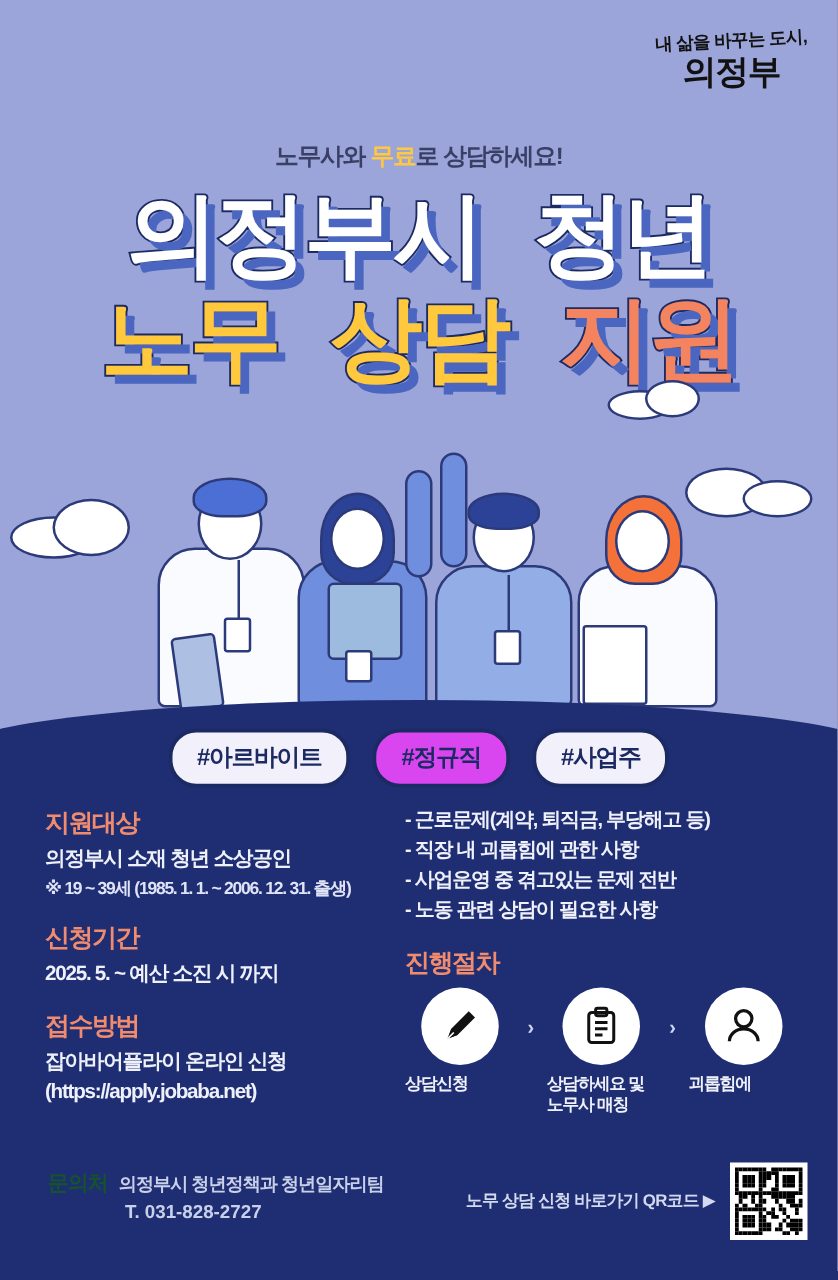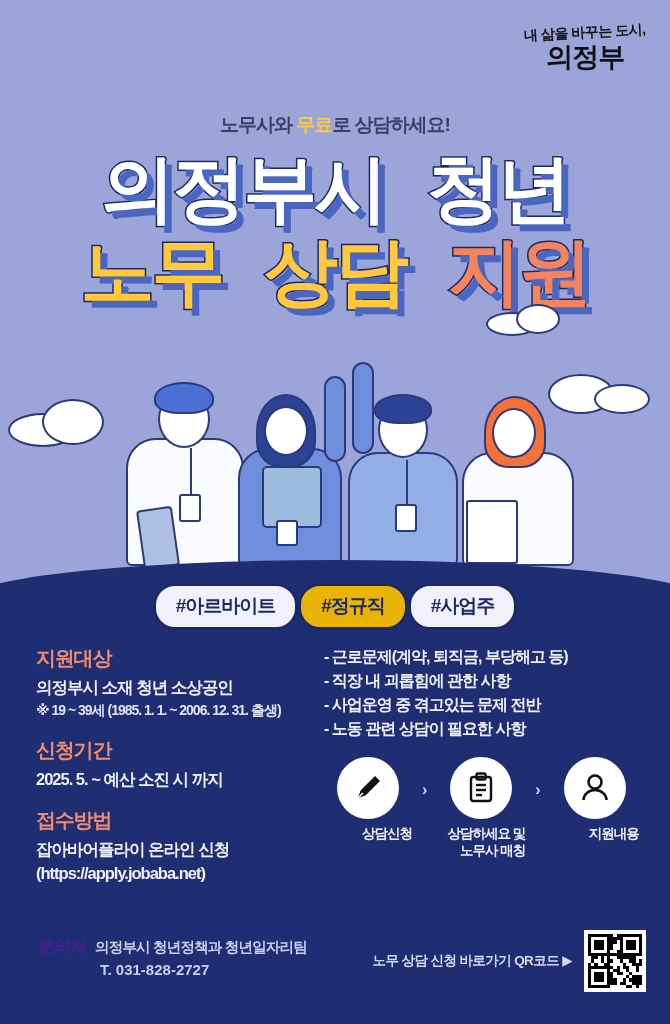--- a/index.html
+++ b/index.html
@@ -73,30 +73,30 @@
     border-radius: 50% 50% 0 0 / 42px 42px 0 0;
   }
   .navy-flat {
     position: absolute; left: 0; top: 600px; width: 670px; height: 424px;
     background: #1f2e73;
   }
 
   
   .pills {
     position: absolute; top: 583px; left: 0; width: 670px;
-    display: flex; justify-content: center; 
+    display: flex; justify-content: center; gap: 18px;
   }
   .pill {
     border: 3px solid #1b2a63; border-radius: 22px;
     padding: 7px 20px 8px;
     font-size: 19px; font-weight: 800; letter-spacing: -1px;
     color: #1b2a63; background: #f2f0fa;
     white-space: nowrap;
   }
-  .pill.cream { background: #eab308; }
+  .pill.cream { background: #d946ef; }
 
   
   .cols { position: absolute; top: 645px; left: 0; width: 670px; display: flex; }
   .col-l { width: 318px; padding-left: 36px; }
   .col-r { width: 352px; padding-left: 6px; }
 
   .sec-head {
     color: #f08b6e; font-size: 20px; font-weight: 900; letter-spacing: -1.2px;
     margin-bottom: 4px;
   }
@@ -106,34 +106,34 @@
   }
   .sec-note {
     color: #dfe3f5; font-size: 14px; font-weight: 600; letter-spacing: -1px;
     line-height: 1.45; margin-top: 1px;
   }
   .sec-block { margin-bottom: 16px; }
   .bullet { color: #eef0fa; font-size: 16px; font-weight: 700; letter-spacing: -1px; line-height: 1.5; }
 
   
   .process { display: flex; align-items: flex-start; gap: 10px; margin-top: 6px; }
-  .step { width: 88px; text-align: right; }
+  .step { width: 88px; text-align: left; }
   .circ {
     width: 62px; height: 62px; border-radius: 50%; background: #fff;
     margin: 0 auto 7px; display: flex; align-items: center; justify-content: center;
   }
   .step-label {
     color: #eef0fa; font-size: 13.5px; font-weight: 800; letter-spacing: -1px; line-height: 1.25;
   }
   .arrow { color: #cfd6ef; font-size: 16px; font-weight: 900; margin-top: 24px; }
 
   
   .footer { position: absolute; left: 38px; top: 935px; }
   .f-row { display: flex; align-items: baseline; gap: 9px; }
-  .f-label { color: #4c1d95; font-size: 17px; font-weight: 900; letter-spacing: -1px; }
+  .f-label { color: #14532d; font-size: 17px; font-weight: 900; letter-spacing: -1px; }
   .f-text { color: #c9d0ea; font-size: 14.5px; font-weight: 700; letter-spacing: -0.8px; }
   .f-tel { color: #c9d0ea; font-size: 15px; font-weight: 700; letter-spacing: 0px;
            margin-left: 62px; margin-top: 3px; }
 
   .qr-wrap { position: absolute; right: 24px; top: 930px; display: flex; align-items: center; gap: 12px; }
   .qr-text { color: #d3d9ef; font-size: 13.5px; font-weight: 700; letter-spacing: -0.6px; white-space: nowrap; }
   .qr-box { width: 62px; height: 62px; background: #fff; padding: 4px; }
   .qr-grid { width: 100%; height: 100%; display: grid; grid-template-columns: repeat(17, 1fr); grid-template-rows: repeat(17, 1fr); }
   .qr-grid i { background: #000; }
 </style>
@@ -239,20 +239,21 @@
     <div class="col-r">
 
       <div class="sec-block">
         <div class="bullet">- 근로문제(계약, 퇴직금, 부당해고 등)</div>
         <div class="bullet">- 직장 내 괴롭힘에 관한 사항</div>
         <div class="bullet">- 사업운영 중 겪고있는 문제 전반</div>
         <div class="bullet">- 노동 관련 상담이 필요한 사항</div>
       </div>
 
       <div class="sec-block">
+        <div class="sec-head">진행절차</div>
         <div class="process">
 
           <div class="step">
             <div class="circ">
               <svg width="34" height="34" viewBox="0 0 34 34" aria-hidden="true">
                 <path d="M24 5 L29 10 L15 24 L7 27 L10 19 Z" fill="#111"></path>
                 <path d="M10 19 L7 27 L15 24 Z" fill="#111"></path>
                 <line x1="7" y1="27" x2="12" y2="22" stroke="#fff" stroke-width="1.4"></line>
               </svg>
             </div>
@@ -277,21 +278,21 @@
 
           <div class="arrow">›</div>
 
           <div class="step">
             <div class="circ">
               <svg width="34" height="34" viewBox="0 0 34 34" aria-hidden="true">
                 <circle cx="17" cy="11" r="6.5" fill="none" stroke="#111" stroke-width="2.6"></circle>
                 <path d="M5.5 29 a11.5 10 0 0 1 23 0" fill="none" stroke="#111" stroke-width="2.6"></path>
               </svg>
             </div>
-            <div class="step-label">지원내용</div>
+            <div class="step-label">괴롭힘에</div>
           </div>
 
         </div>
       </div>
 
     </div>
   </div>
 
   <div class="footer">
     <div class="f-row">

